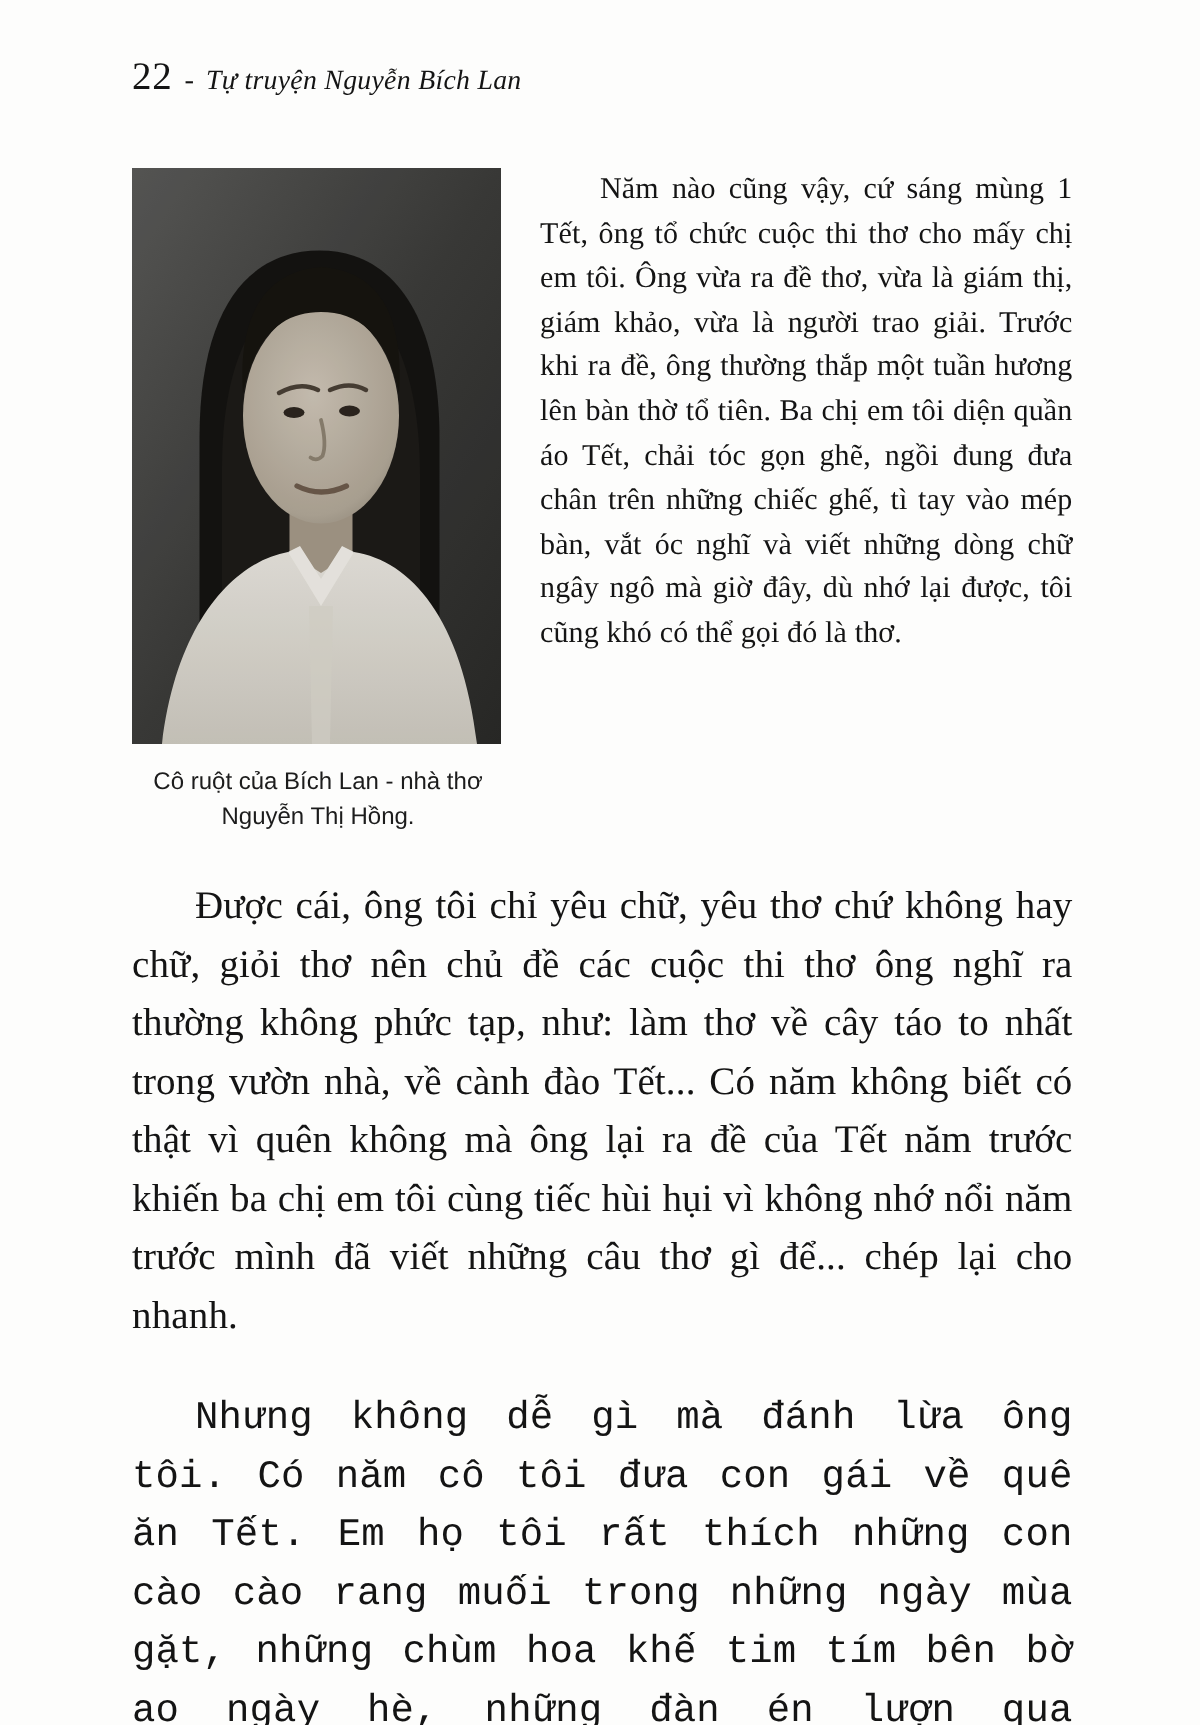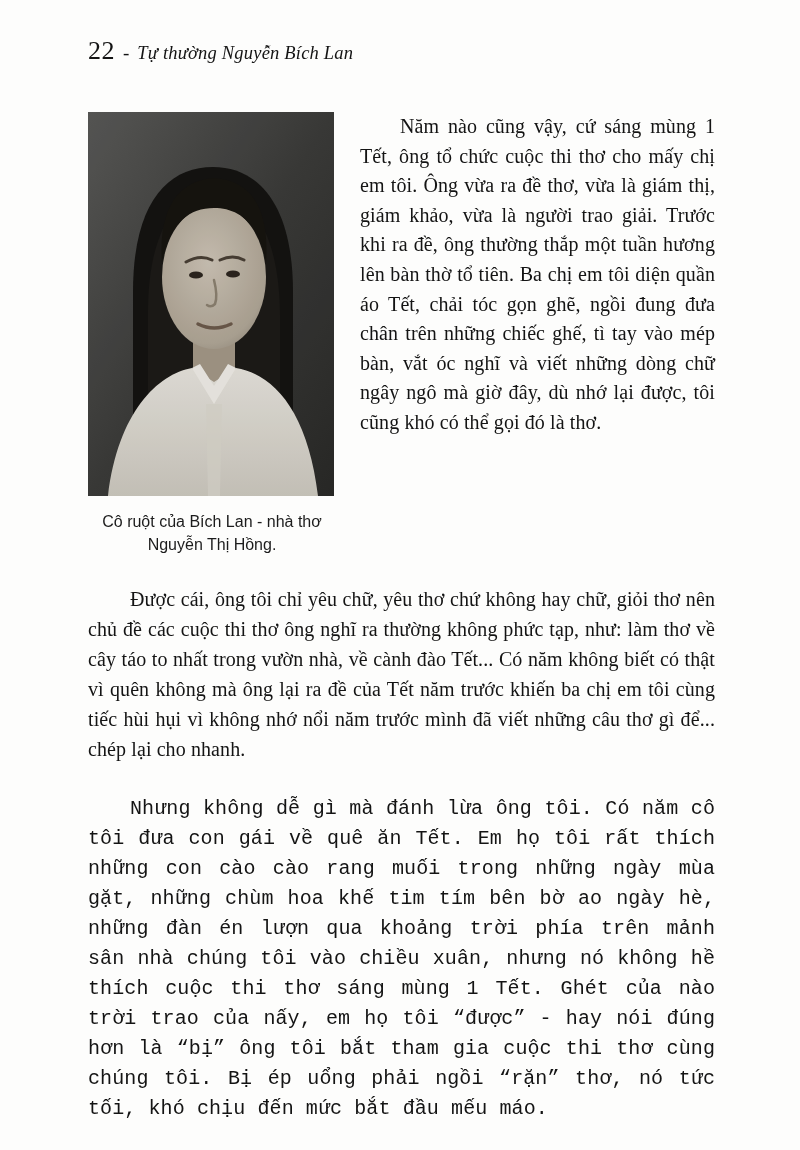--- a/index.html
+++ b/index.html
@@ -66,38 +66,38 @@
     flex: 1;
     font-size: 20px;
     line-height: 1.48;
     text-align: justify;
     text-indent: 40px;
     letter-spacing: 0.1px;
     font-family: Liberation Serif, serif;
   }
   
   .body-paragraph {
-    font-size: 20px;
+    font-size: 26px;
     line-height: 1.5;
     text-align: justify;
     text-indent: 42px;
     letter-spacing: 0.1px;
   }
   .body-paragraph.p2 { margin-top: 28px; }
   .body-paragraph.p3 { margin-top: 30px; font-family: Liberation Mono, monospace; }
 </style>
 </head>
 <body>
 
 <div class="page">
 
   <div class="header">
     <span class="page-number">22</span>
     <span class="header-sep">-</span>
-    <span class="book-title">Tự thường Nguyễn Bích Lan</span>
+    <span class="book-title">Tự truyện Nguyễn Bích Lan</span>
   </div>
 
   <div class="top-section">
 
     <div class="photo-column">
       <div class="photo-frame">
         <svg width="246" height="384" viewBox="0 0 246 384" xmlns="http://www.w3.org/2000/svg">
           <defs>
             <linearGradient id="bgGrad" x1="0" y1="0" x2="1" y2="1">
               <stop offset="0" stop-color="#5a5a58"></stop>

